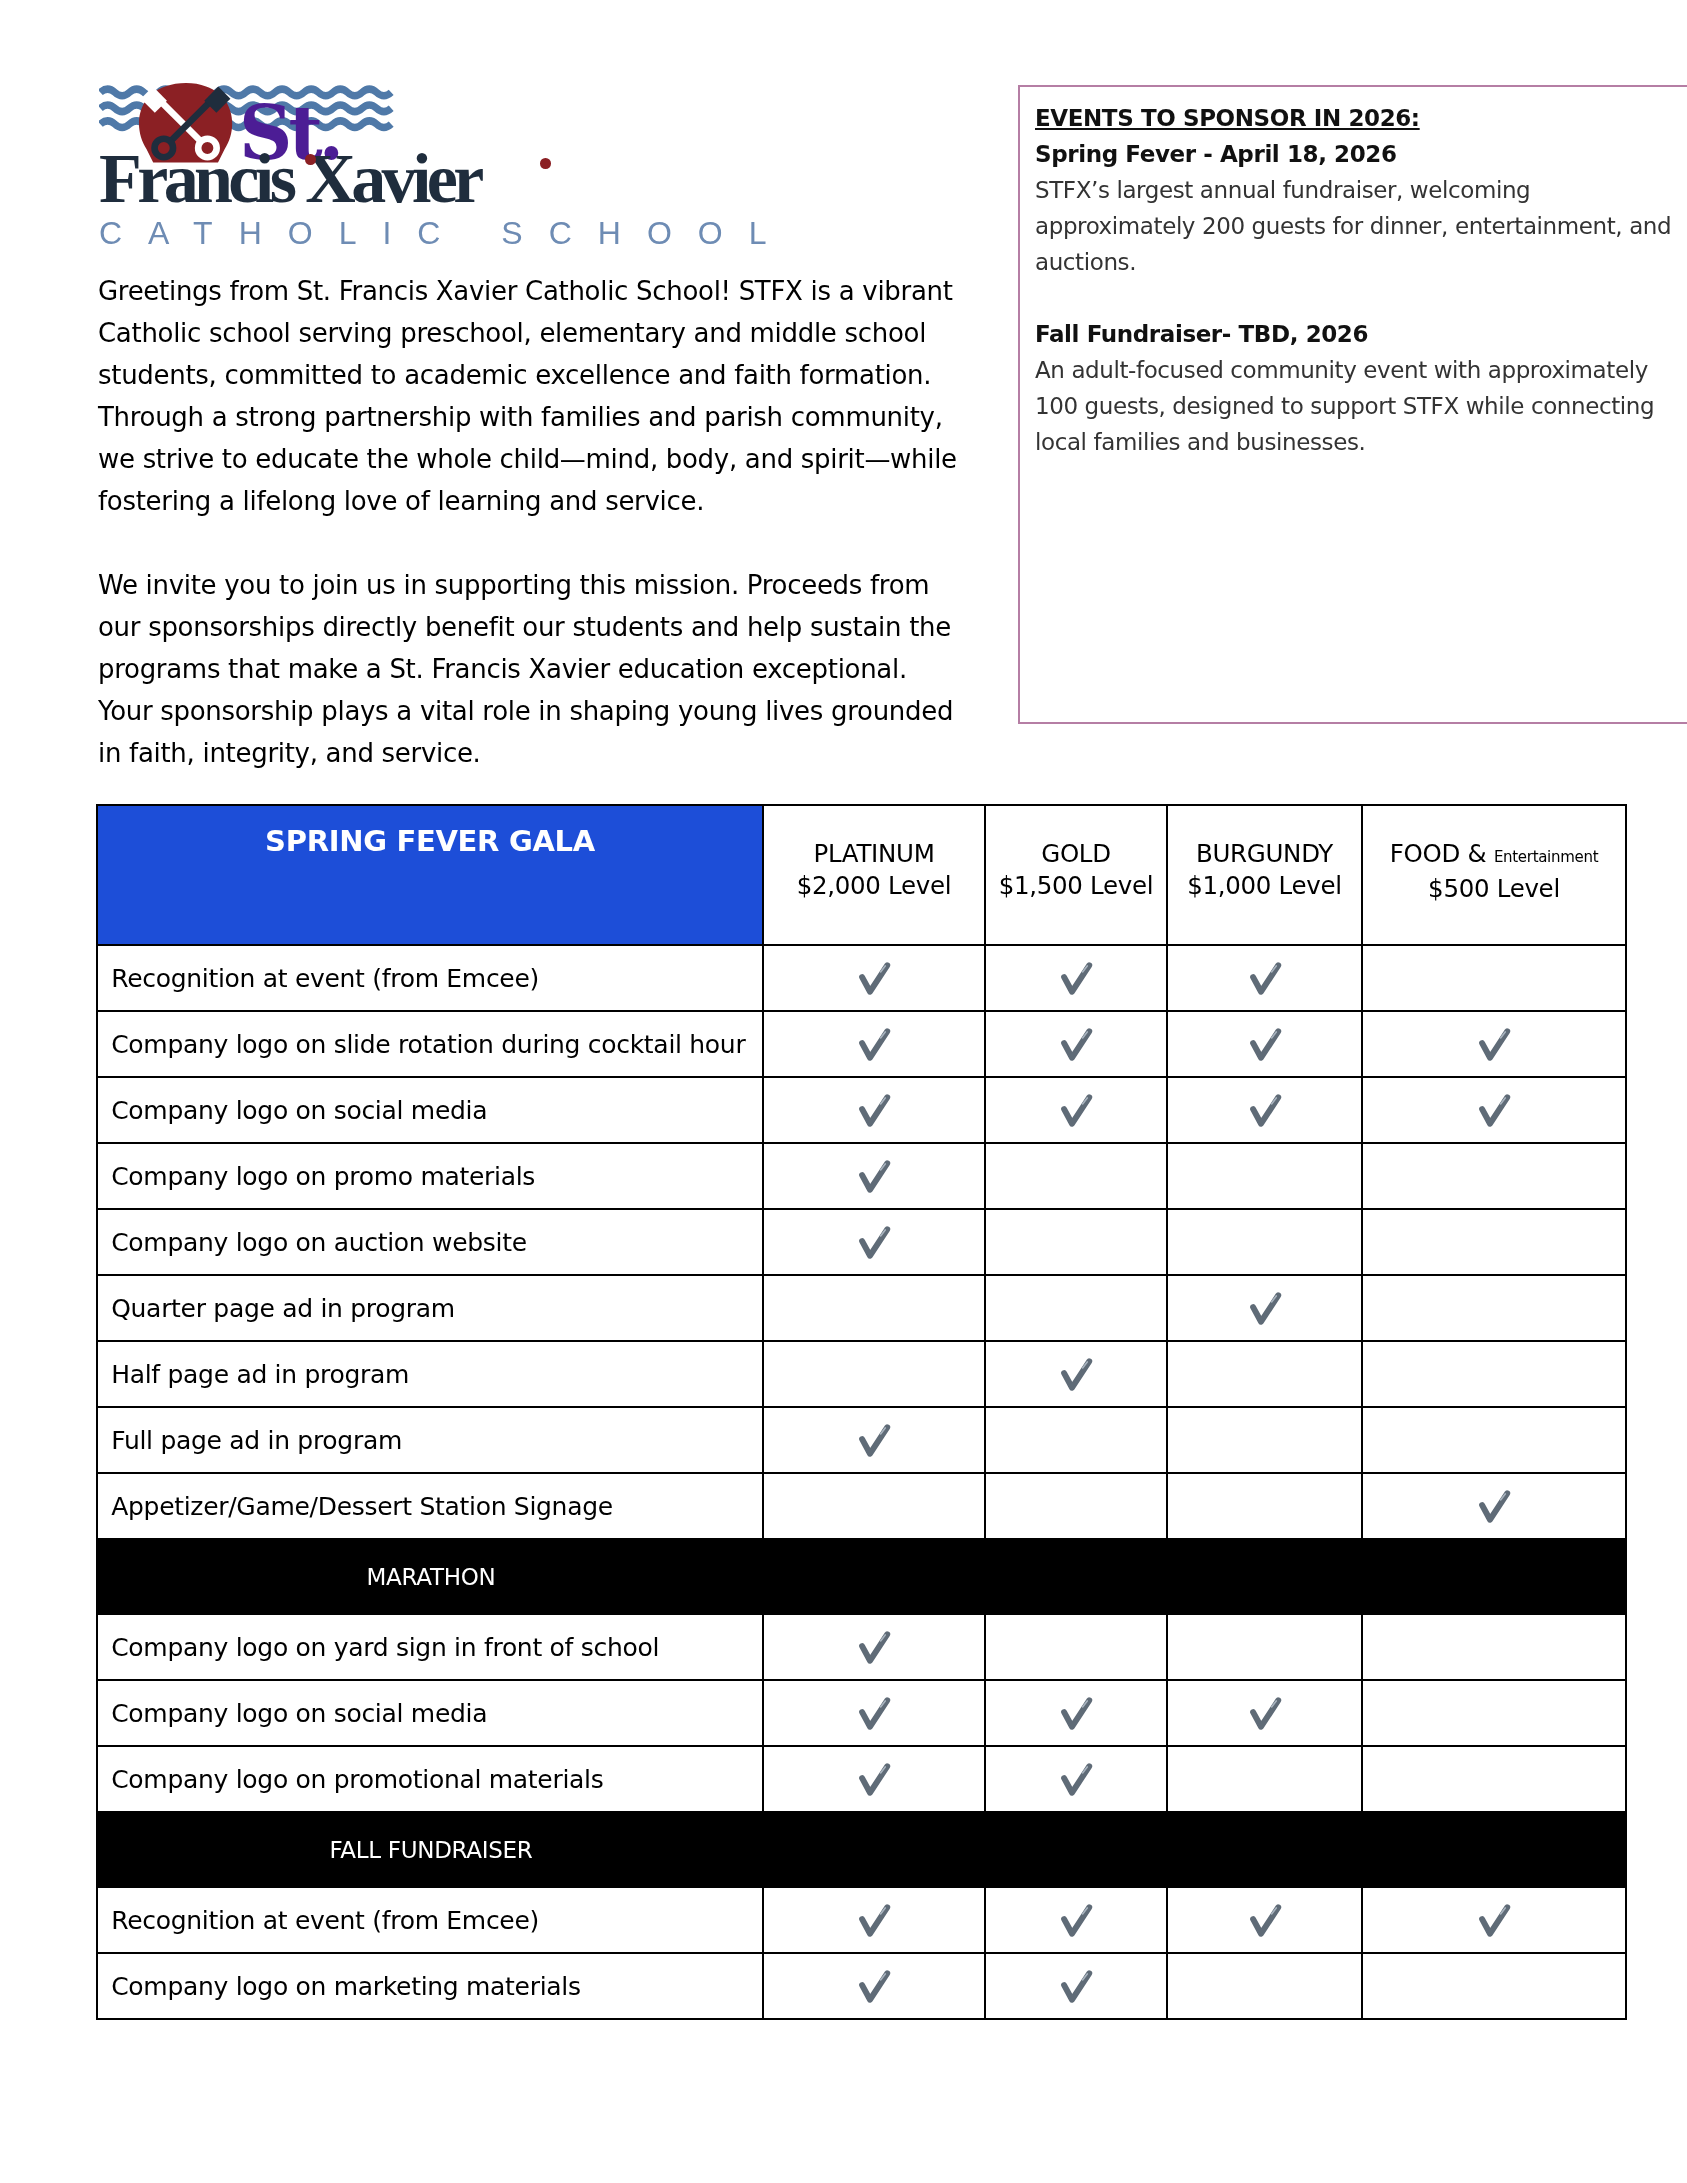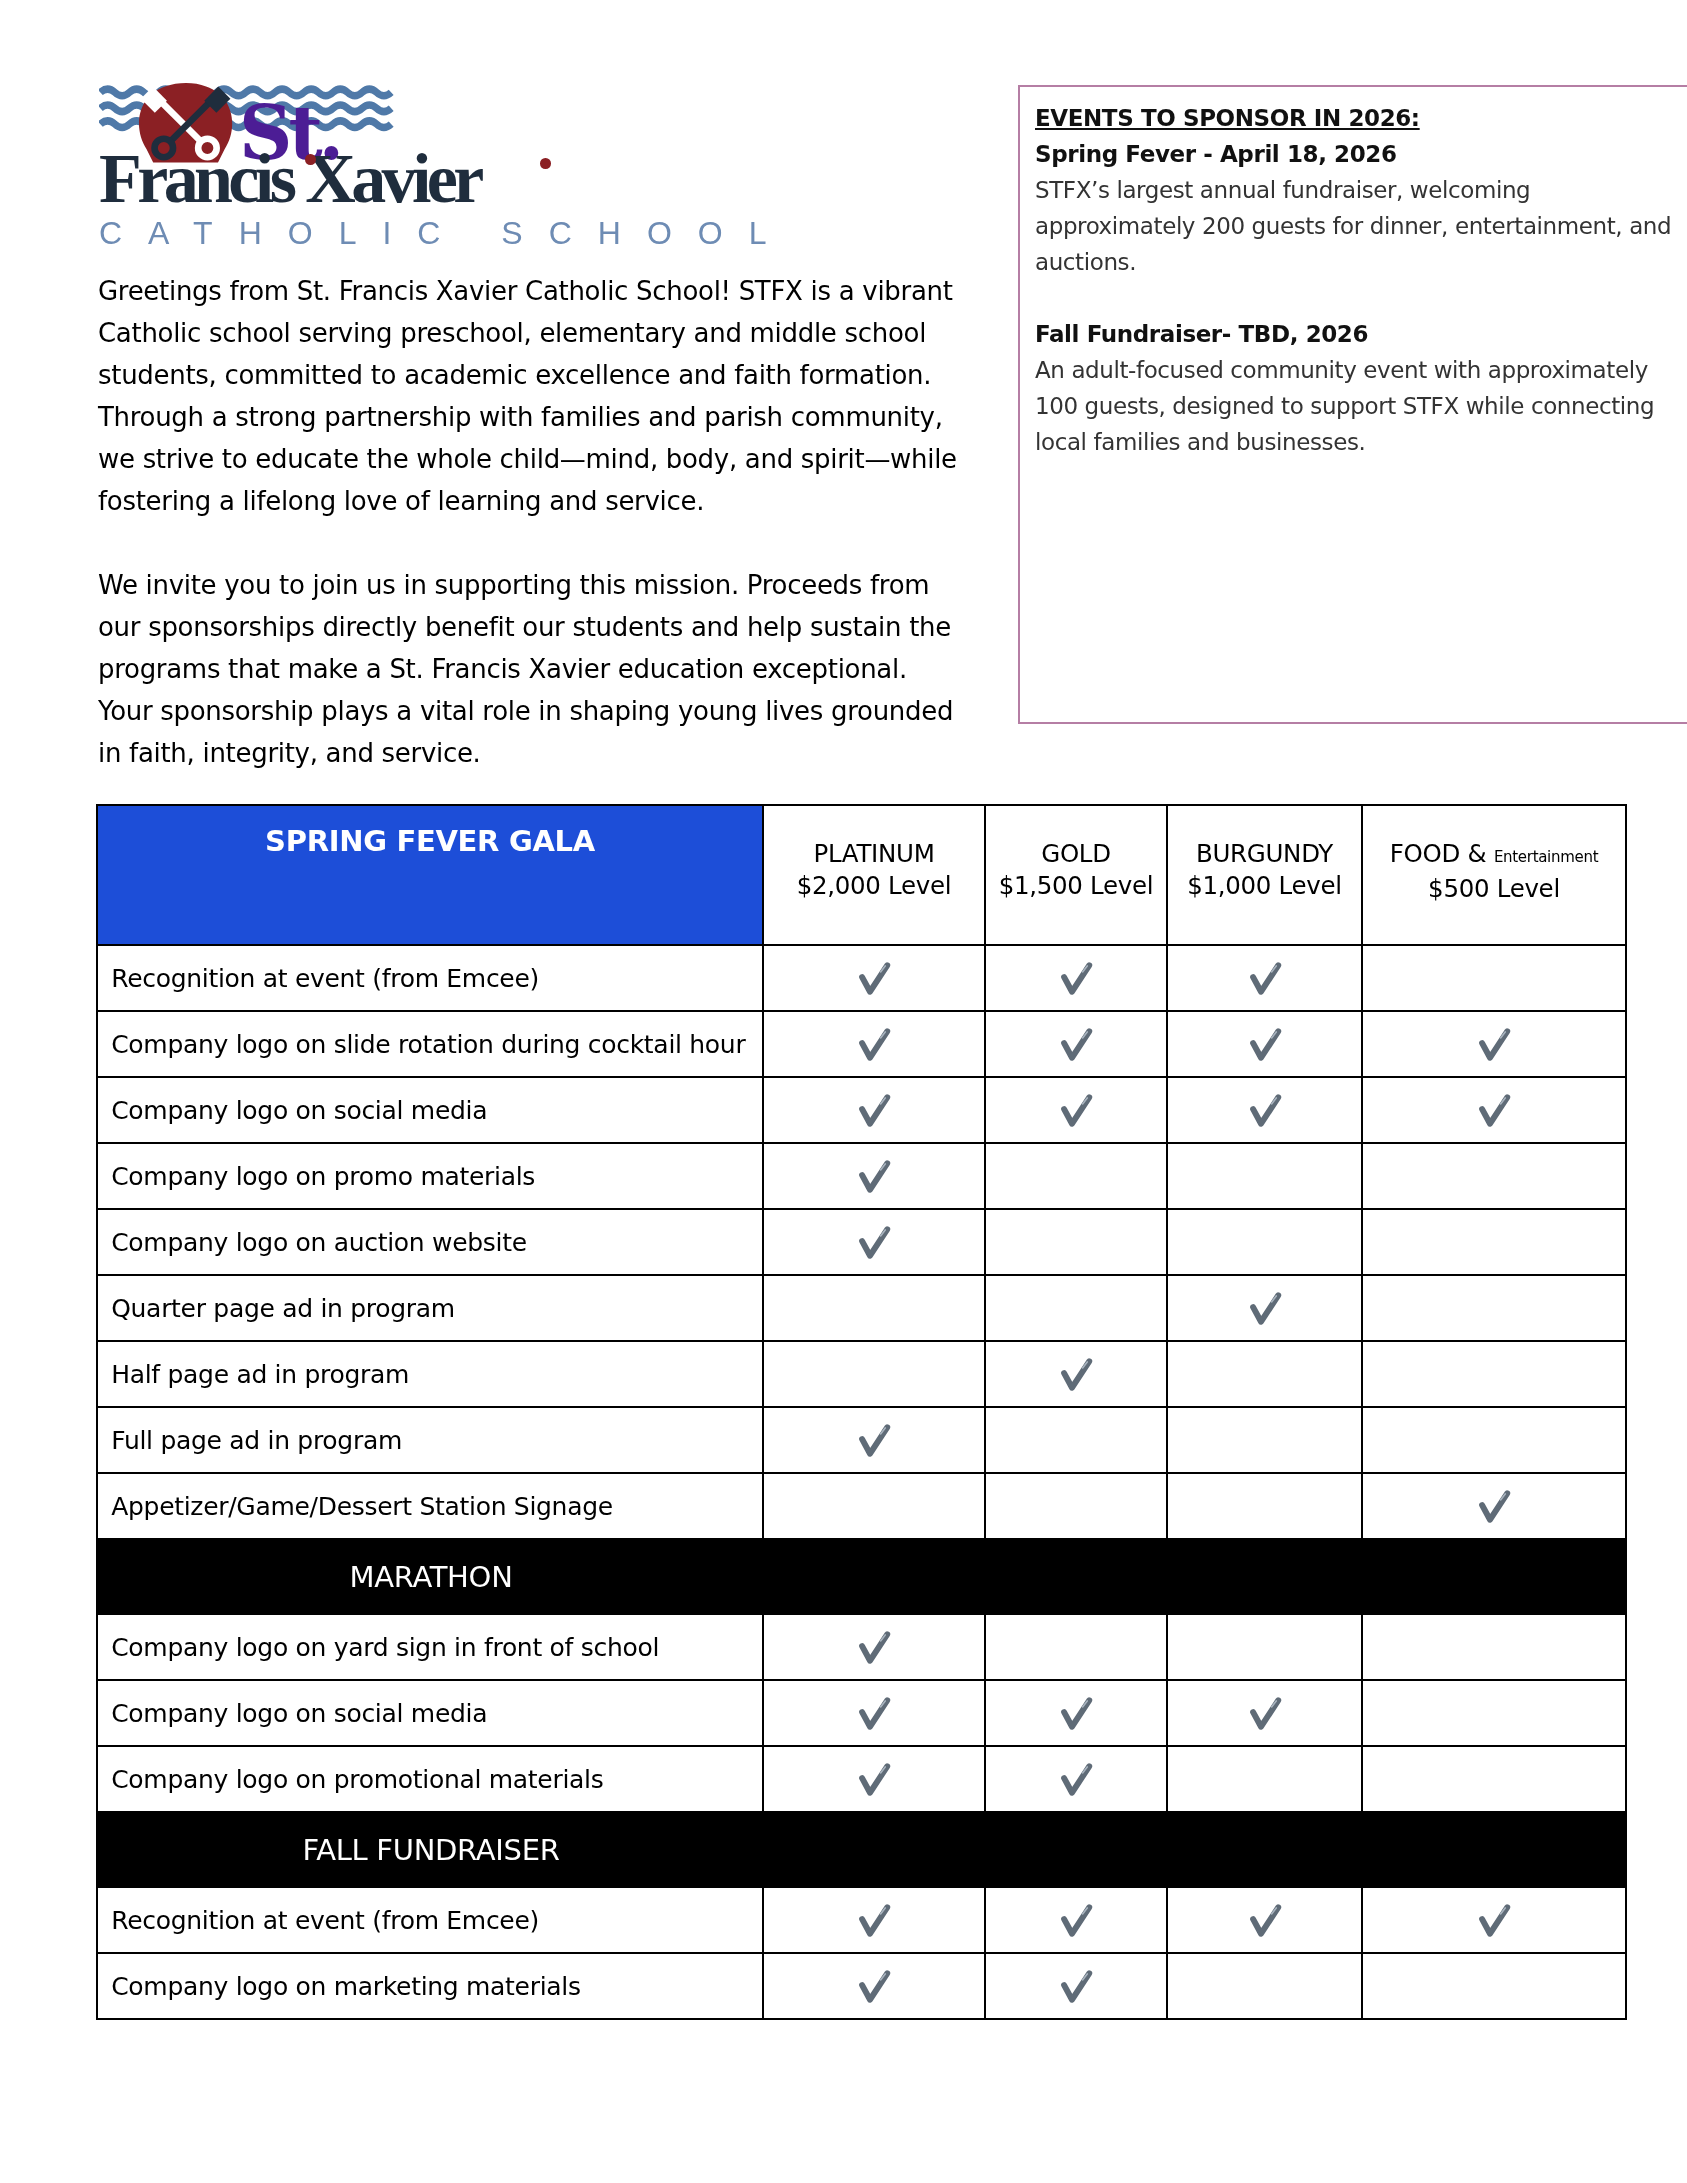--- a/index.html
+++ b/index.html
@@ -37,21 +37,21 @@
           font-family:"DejaVu Sans",sans-serif; table-layout:fixed; }
   .grid td, .grid th { border:2.6px solid #000; padding:0; }
   .grid col.c0 { width:666px; } .grid col.c1 { width:222px; } .grid col.c2 { width:182px; }
   .grid col.c3 { width:195px; } .grid col.c4 { width:264px; }
   .grid th { height:106px; font-weight:normal; font-size:24.5px; line-height:32px; vertical-align:top; padding-top:32px; letter-spacing:-0.3px; }
   .grid th.title { background:#1d4ed8; color:#fff; font-weight:bold; font-size:29px; padding-top:18.5px; }
   .grid th .tier-small { font-size:15px; }
   .grid td { height:64px; }
   .grid td.label { font-size:25px; padding-left:13.2px; letter-spacing:-0.3px; }
   .grid td.mark { text-align:center; }
-  .grid tr.section td { background:#000; color:#fff; height:73px; font-size:29px; border-left-color:#000; border-right-color:#000; letter-spacing:-0.3px; }
+  .grid tr.section td { background:#000; color:#fff; height:73px; font-size:23px; border-left-color:#000; border-right-color:#000; letter-spacing:-0.3px; }
   .grid tr.section td .sec-label { display:block; width:666px; text-align:center; }
   .check { display:inline-block; width:40px; height:37px; vertical-align:middle; }
 </style>
 </head>
 <body>
 
 <div class="logo">
   <svg width="509" height="159" viewBox="0 0 770 240">
     <g fill="none" stroke="#4f79a8" stroke-width="11">
       <path d="M2,14 q11,-10 22,0 t22,0 t22,0 t22,0 t22,0 t22,0 t22,0 t22,0 t22,0 t22,0 t22,0 t22,0 t22,0 t22,0 t22,0 t22,0 t22,0 t22,0 t22,0 t22,0"></path>

